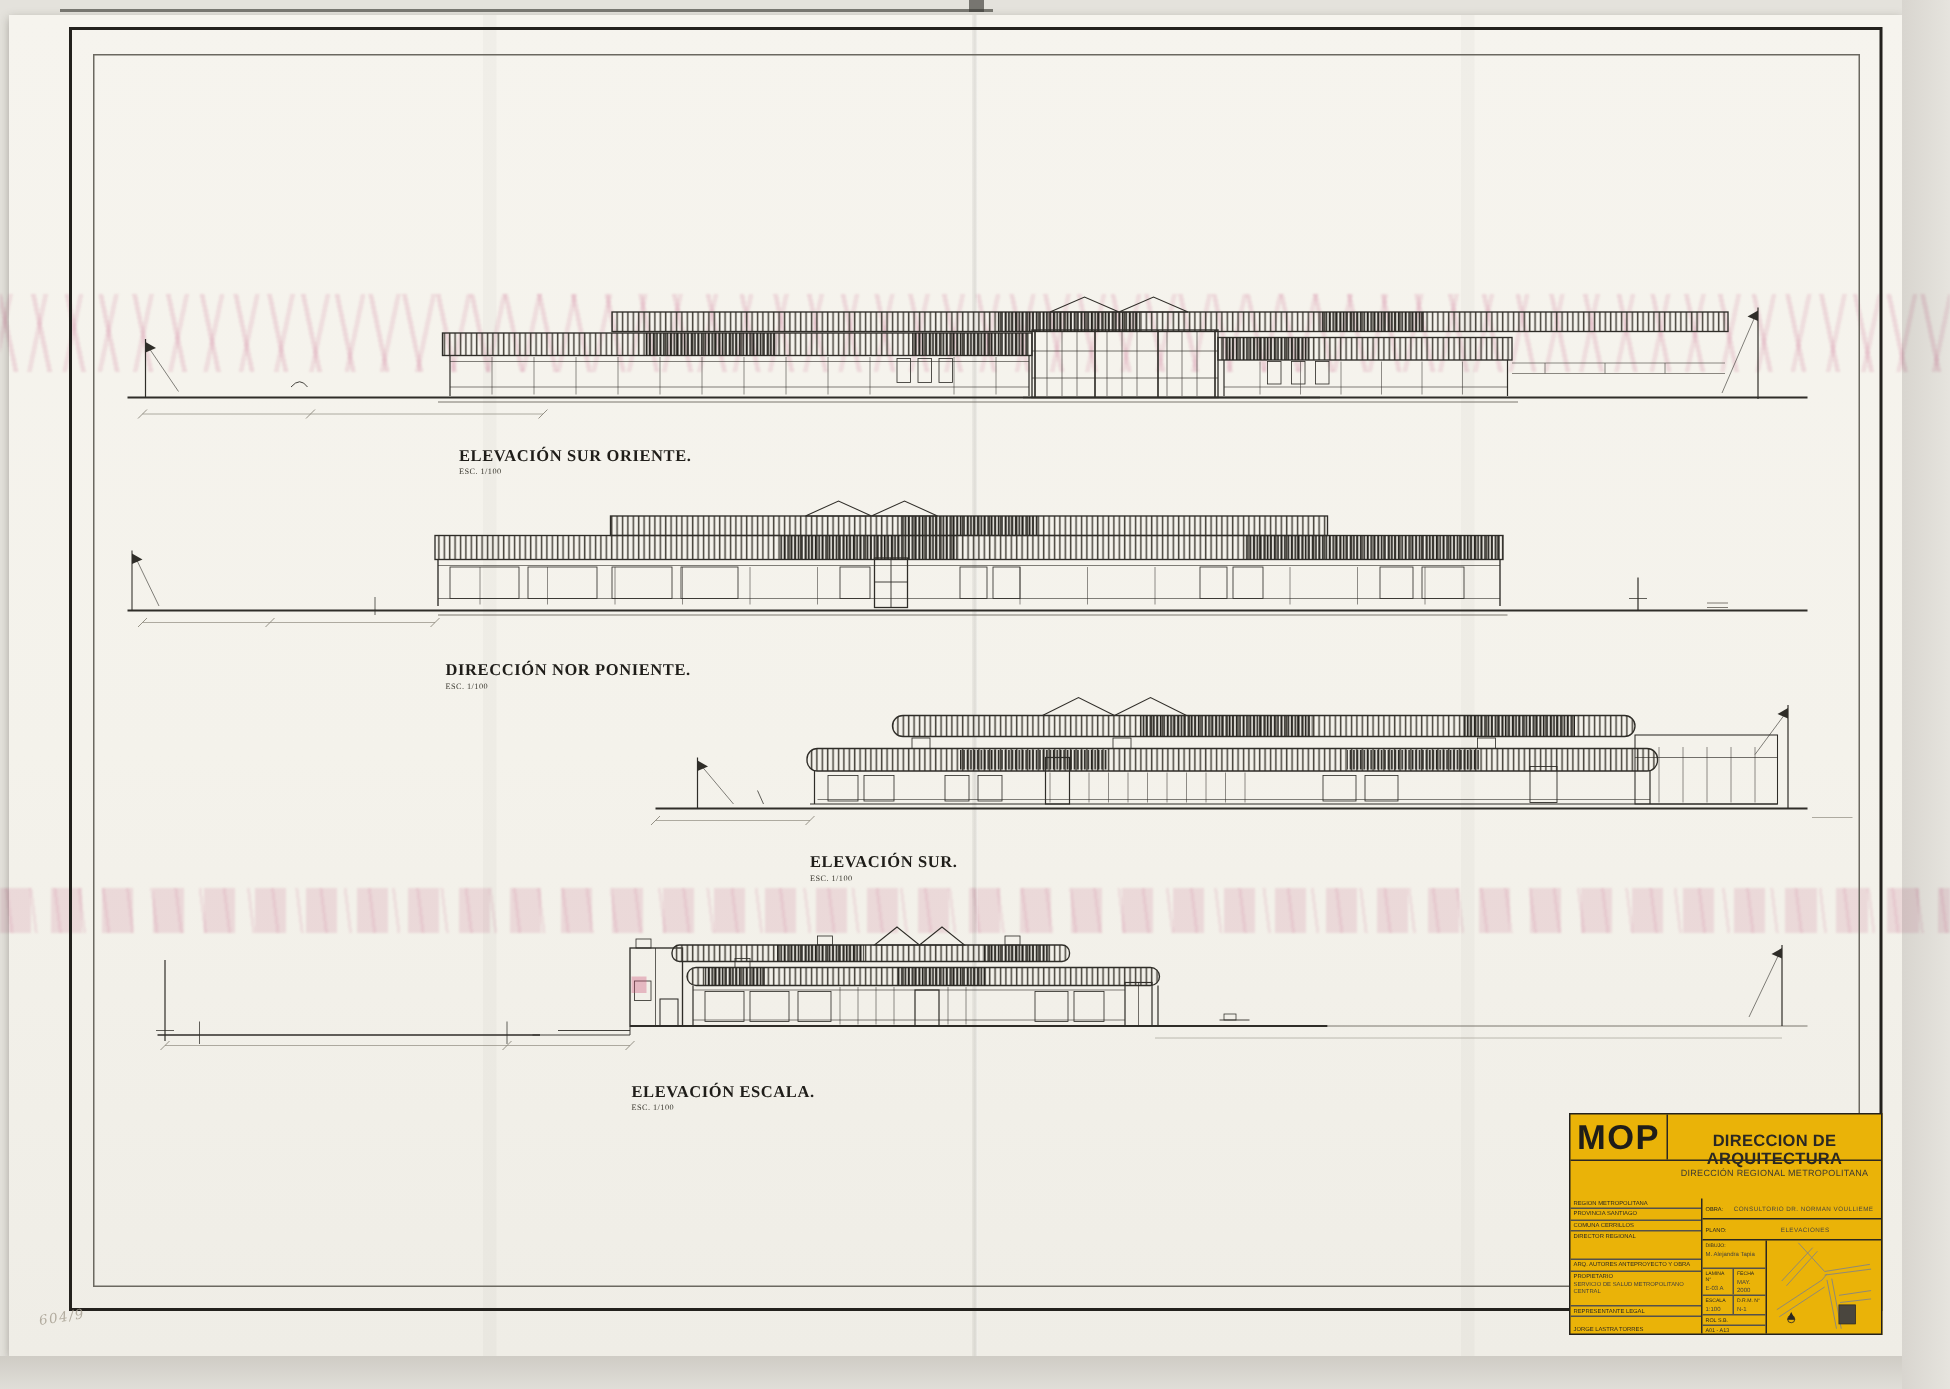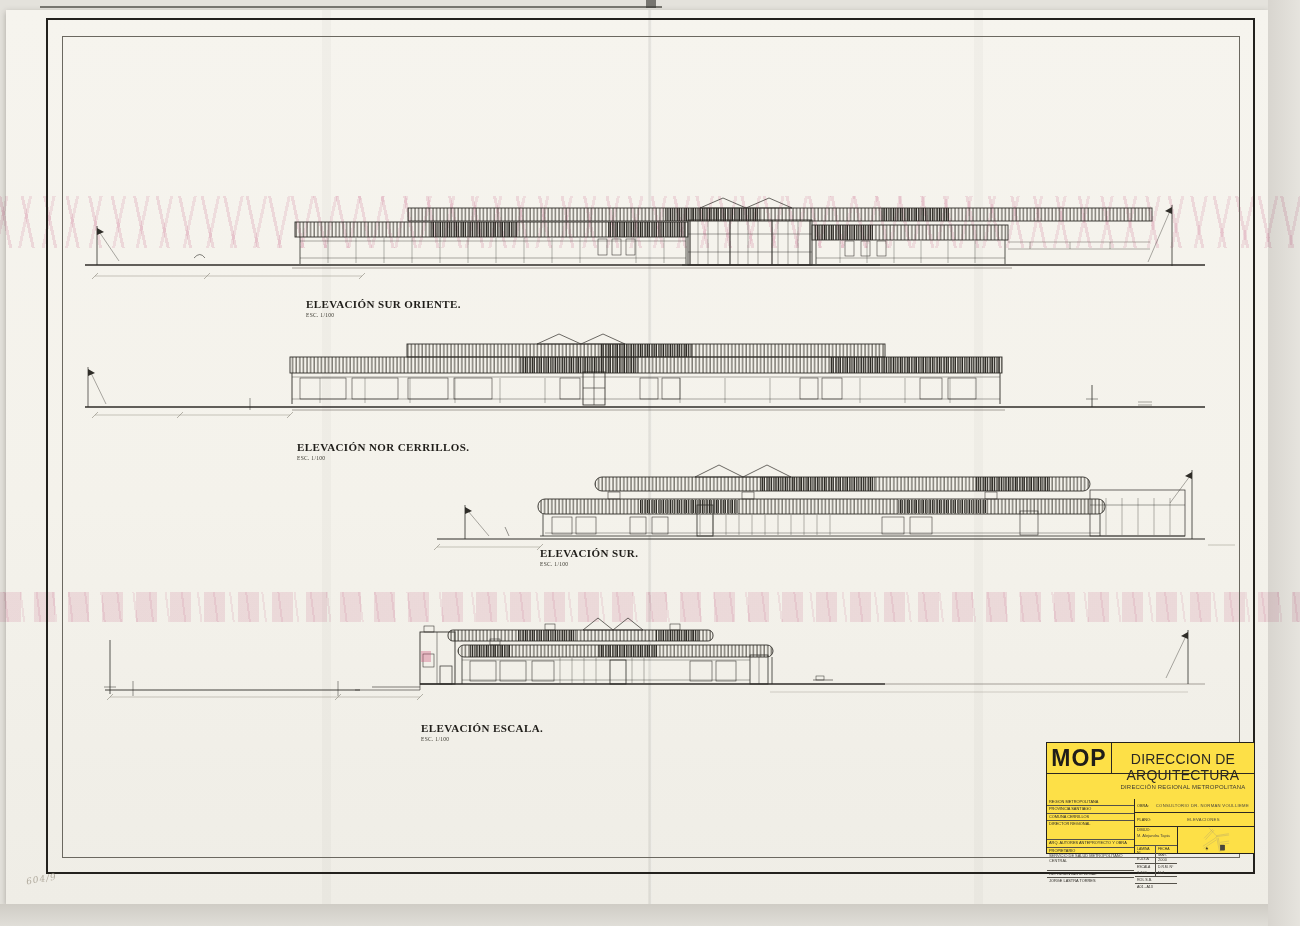--- a/index.html
+++ b/index.html
@@ -56,30 +56,30 @@
     transform:rotate(-9deg);opacity:.85;letter-spacing:1px;
   }
   
   svg.draw{left:0;top:0;width:1300px;height:926px;}
   
   .elv-label{position:absolute;}
   .elv-label .t{font:700 11px "Liberation Serif",serif;letter-spacing:.4px;color:#1f1d19;white-space:nowrap;margin-top:23px;}
   .elv-label .s{font:400 5.5px "Liberation Serif",serif;letter-spacing:.3px;color:#3a382f;margin-top:2px;}
   
   .tblock{
-    left:1046px;top:742px;width:209px;height:112px;
-    border:1.4px solid #23211d;box-sizing:border-box;background:#fde047;
+    left:1046px;top:742px;width:209px;height:148px;
+    border:1.4px solid #23211d;box-sizing:border-box;background:#eab308;
     font-family:"Liberation Sans","DejaVu Sans",sans-serif;color:#2b2823;
     display:flex;flex-direction:column;gap:25px;
   }
   .tb-head{display:flex;height:30px;border-bottom:1px solid #2b2823;flex:none;}
   .tb-logo{width:64px;border-right:1px solid #2b2823;display:flex;align-items:center;justify-content:center;
     font:700 23px "Liberation Sans",sans-serif;letter-spacing:1px;color:#1f1d19;}
   .tb-org{flex:1;display:flex;flex-direction:column;align-items:center;justify-content:center;text-align:center;}
-  .tb-org .o1{font-weight:400;font-size:14px;letter-spacing:.2px;margin-top:24px;}
+  .tb-org .o1{font-weight:700;font-size:11px;letter-spacing:.2px;margin-top:24px;}
   .tb-org .o2{font-size:6px;margin-top:1px;letter-spacing:.2px;color:#3c3933;}
   .tb-body{flex:1;display:flex;min-height:0;}
   .tb-left{width:87px;border-right:1px solid #2b2823;display:flex;flex-direction:column;flex:none;}
   .tb-row{border-bottom:1px solid #55524a;padding:1px 2px;font-size:3.9px;line-height:1.15;flex:none;}
   .tb-row.tall{flex:1;border-bottom:none;}
   .tb-val{font-size:3.9px;color:#46433c;margin-top:1px;}
   .tb-right{flex:1;display:flex;flex-direction:column;min-width:0;}
   .tb-line{display:flex;border-bottom:1px solid #2b2823;height:13px;align-items:center;flex:none;}
   .tb-line .lab{font-size:3.8px;padding:0 2px;color:#2b2823;flex:none;}
   .tb-line .val{font-size:4.2px;color:#4a463e;flex:1;text-align:center;letter-spacing:.3px;}
@@ -324,24 +324,24 @@
   </g>
 </svg>
 
 <div class="abs pink-blob"></div>
 
 <div class="elv-label" style="left:306px;top:275px;">
   <div class="t">ELEVACIÓN SUR ORIENTE.</div>
   <div class="s">ESC. 1/100</div>
 </div>
 <div class="elv-label" style="left:297px;top:418px;">
-  <div class="t">ELEVACIÓN NOR CERRILLOS.</div>
+  <div class="t">DIRECCIÓN NOR PONIENTE.</div>
   <div class="s">ESC. 1/100</div>
 </div>
-<div class="elv-label" style="left:540px;top:524px;">
+<div class="elv-label" style="left:540px;top:546px;">
   <div class="t">ELEVACIÓN SUR.</div>
   <div class="s">ESC. 1/100</div>
 </div>
 <div class="elv-label" style="left:421px;top:699px;">
   <div class="t">ELEVACIÓN ESCALA.</div>
   <div class="s">ESC. 1/100</div>
 </div>
 
 <div class="abs tblock">
   <div class="tb-head">

